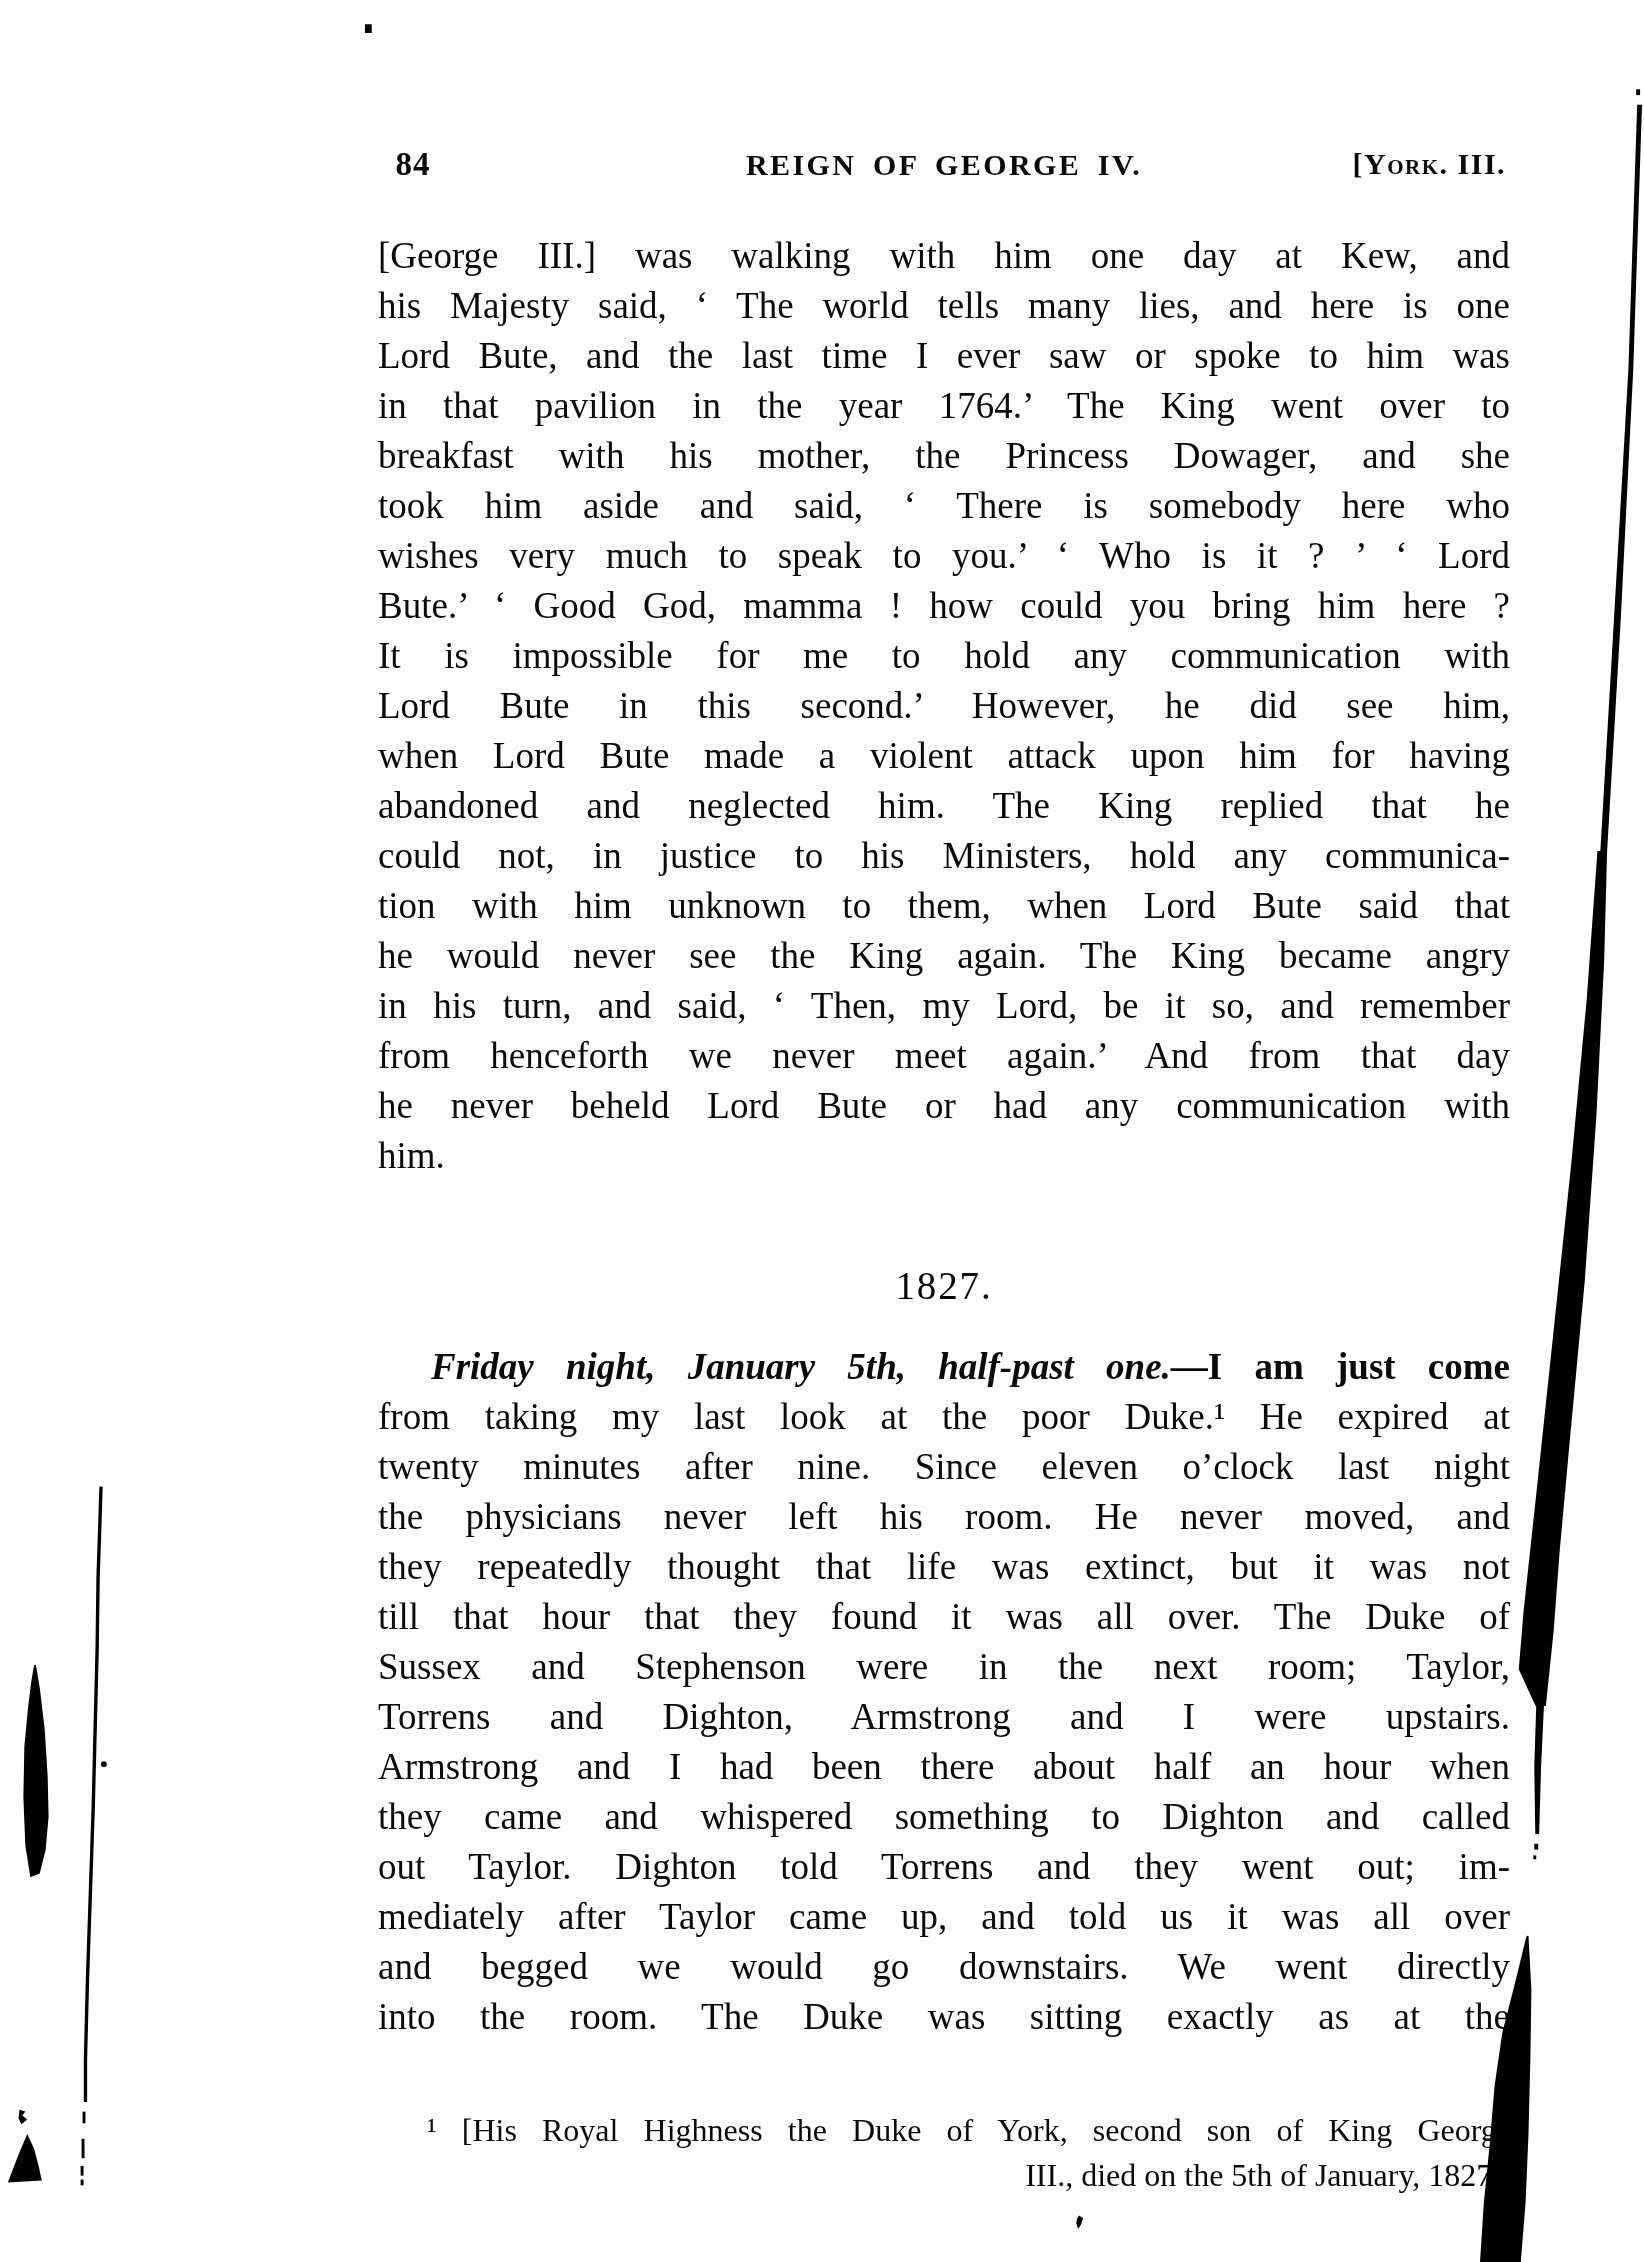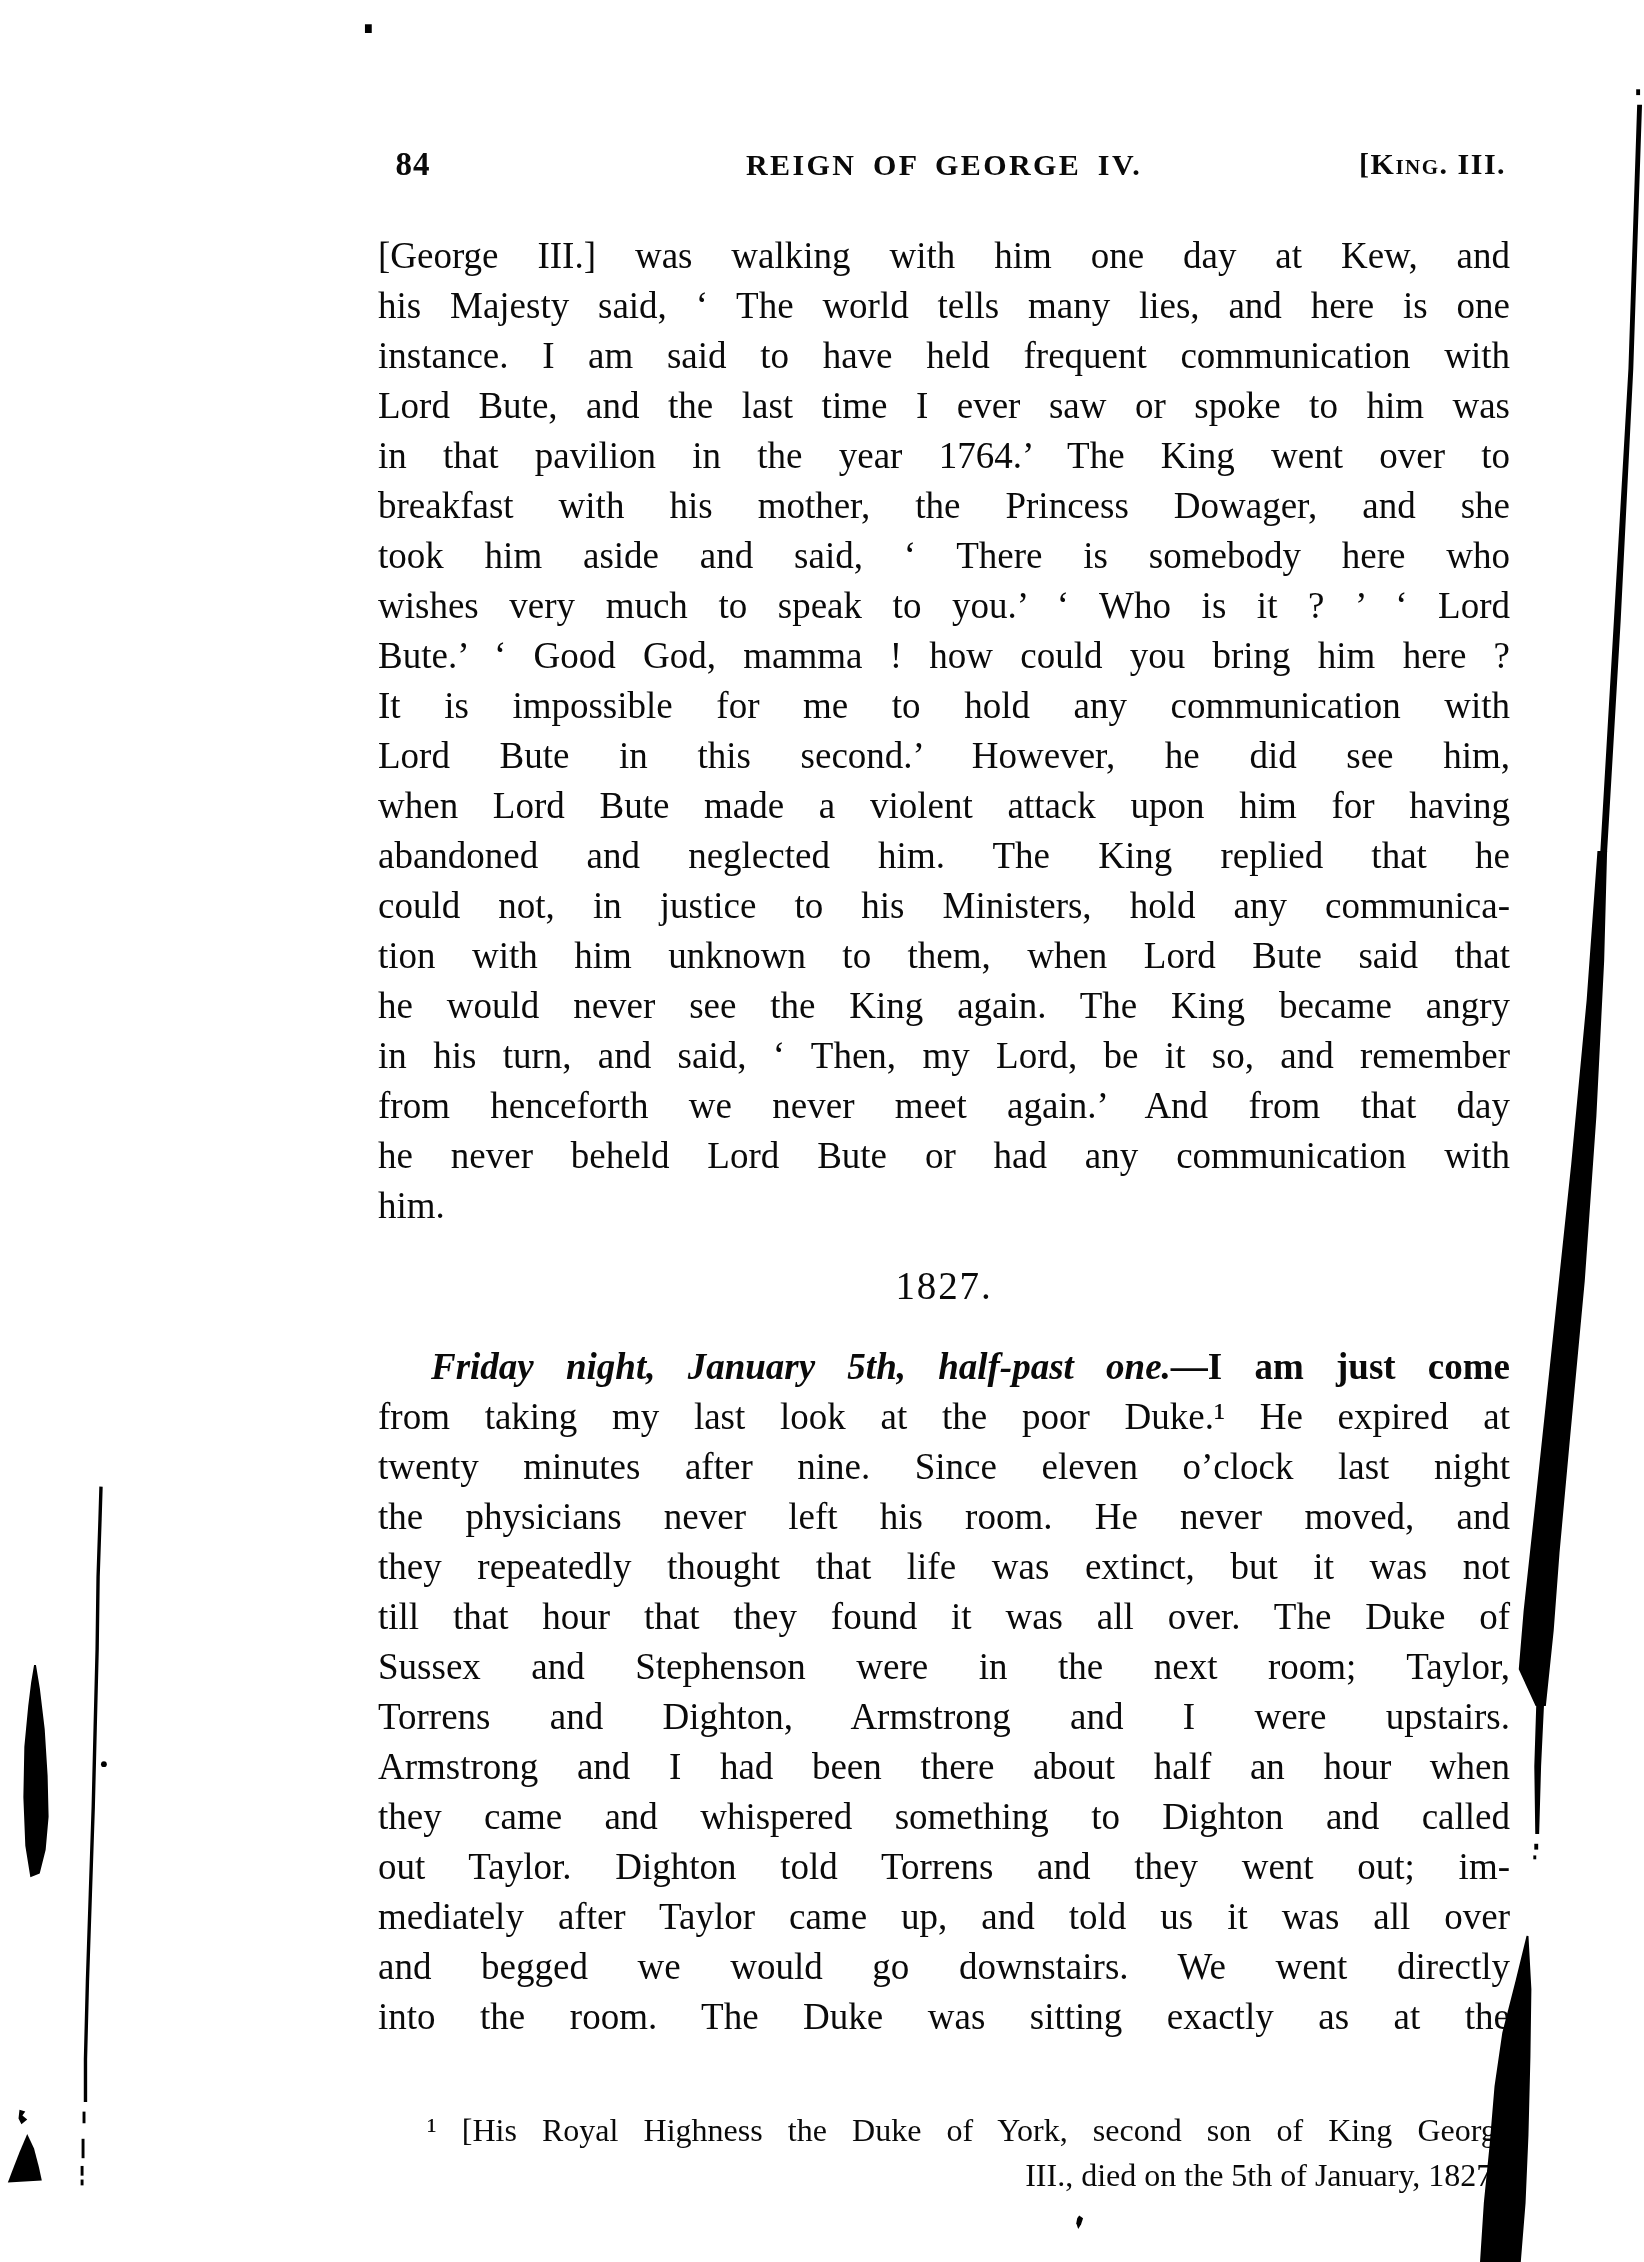--- a/index.html
+++ b/index.html
@@ -106,27 +106,26 @@
   }
 </style>
 </head>
 <body>
 
 <div id="page">
 
   <div id="header">
     <span id="page-number">84</span>
     <div id="running-title">REIGN OF GEORGE IV.</div>
-    <span id="chapter-marker">[King. III.</span>
+    <span id="chapter-marker">[York. III.</span>
   </div>
 
   <div id="para1" class="textblock">
       <div class="line">[George III.] was walking with him one day at Kew, and</div>
       <div class="line">his Majesty said, ‘ The world tells many lies, and here is one</div>
-      <div class="line">instance. I am said to have held frequent communication with</div>
       <div class="line">Lord Bute, and the last time I ever saw or spoke to him was</div>
       <div class="line">in that pavilion in the year 1764.’ The King went over to</div>
       <div class="line">breakfast with his mother, the Princess Dowager, and she</div>
       <div class="line">took him aside and said, ‘ There is somebody here who</div>
       <div class="line">wishes very much to speak to you.’ ‘ Who is it ? ’ ‘ Lord</div>
       <div class="line">Bute.’ ‘ Good God, mamma ! how could you bring him here ?</div>
       <div class="line">It is impossible for me to hold any communication with</div>
       <div class="line">Lord Bute in this second.’ However, he did see him,</div>
       <div class="line">when Lord Bute made a violent attack upon him for having</div>
       <div class="line">abandoned and neglected him. The King replied that he</div>

